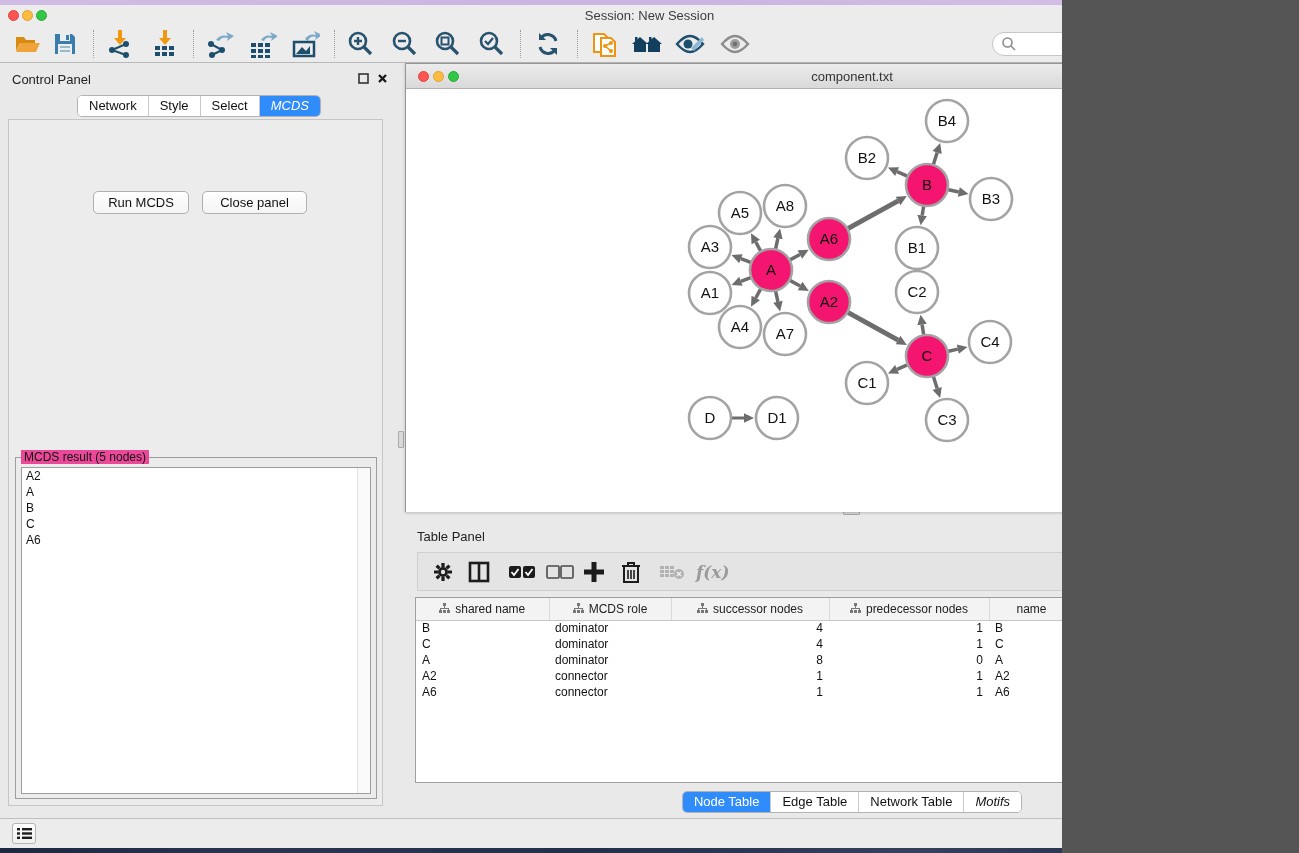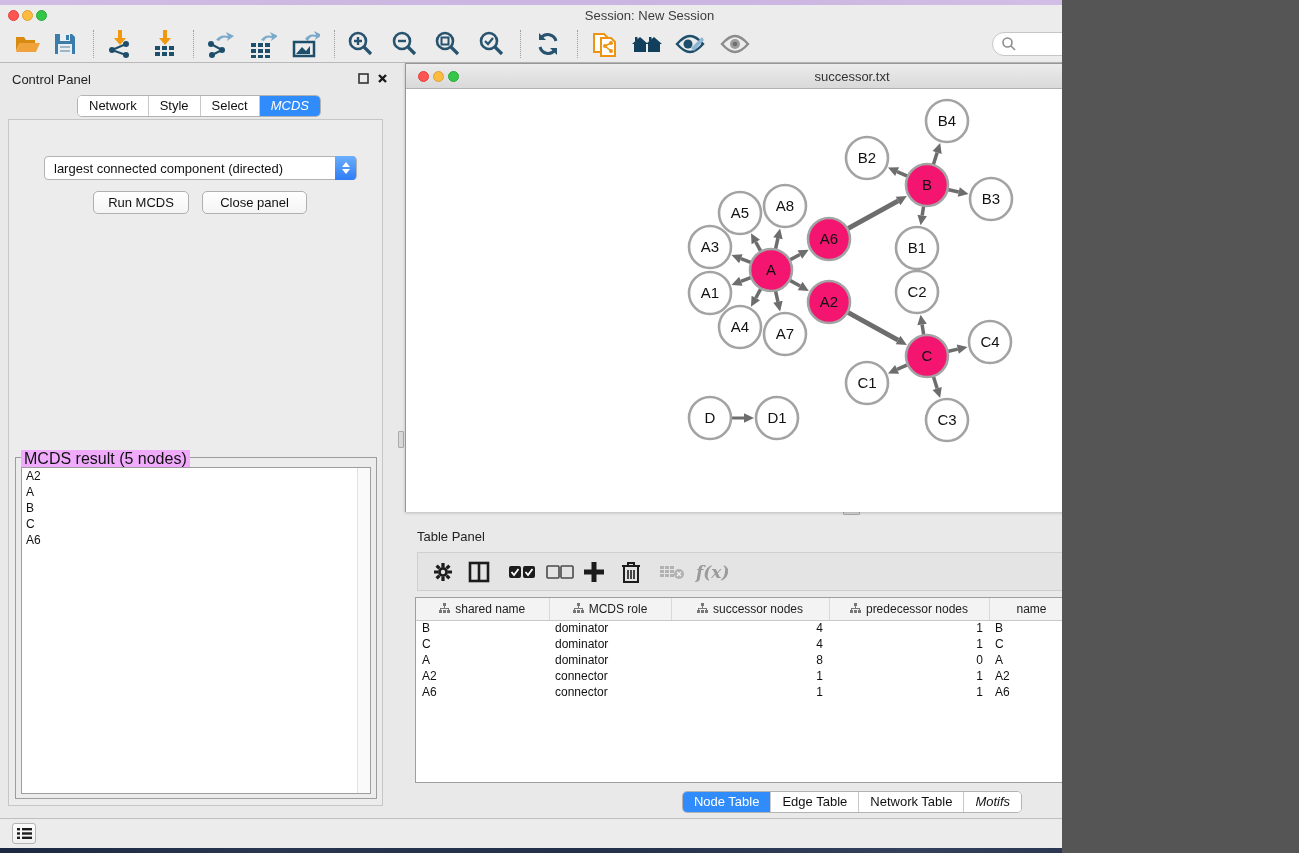--- a/index.html
+++ b/index.html
@@ -39,21 +39,21 @@
   .opt-label { position:absolute; left:0; width:100%; top:18px; text-align:center; font-size:13px; color:#111; }
   .combo { position:absolute; left:35px; top:36px; width:313px; height:24px; background:#fff; border:1px solid #b3b3b3; border-radius:4px; font-size:13px; }
   .combo .val { position:absolute; left:9px; top:4px; color:#111; }
   .combo .step { position:absolute; right:0; top:-1px; width:21px; height:24px; border-radius:0 4px 4px 0;
     background:linear-gradient(#6aaefc,#2f7cf6); display:flex; flex-direction:column; align-items:center; justify-content:center; gap:2px; }
   .combo .step .up { width:0; height:0; border-left:4px solid transparent; border-right:4px solid transparent; border-bottom:5px solid #fff; }
   .combo .step .dn { width:0; height:0; border-left:4px solid transparent; border-right:4px solid transparent; border-top:5px solid #fff; }
   .btn { position:absolute; height:23px; background:linear-gradient(#ffffff,#f4f4f4); border:1px solid #b0b0b0; border-radius:5px;
     font-size:13px; color:#111; display:flex; align-items:center; justify-content:center; padding:0 14px; }
   .groupbox { position:absolute; left:6px; top:337px; width:362px; height:342px; border:1px solid #9d9d9d; }
-  .groupbox .legend { position:absolute; left:5px; top:-8px; background:#f0abfc; padding:0 3px; font-size:16px; color:#111; }
+  .groupbox .legend { position:absolute; left:5px; top:-8px; background:#ec4899; padding:0 3px; font-size:12px; color:#111; }
   .listbox { position:absolute; left:5px; top:9px; width:350px; height:327px; background:#fff; border:1px solid #9d9d9d; overflow:hidden; }
   .listbox .sbar { position:absolute; right:0; top:0; bottom:0; width:13px; background:#fafafa; border-left:1px solid #e0e0e0; }
   .list-item { font-size:12px; color:#111; padding:1px 0 1px 4px; line-height:14px; }
 
   
   .netwin { left:405px; top:63px; width:894px; height:449px; background:#fff; border:1px solid #979797; box-shadow:0 1px 3px rgba(0,0,0,.2); }
   .net-titlebar { position:absolute; left:0; top:0; width:100%; height:25px; background:linear-gradient(#ececec,#d9d9d9); border-bottom:1px solid #b1b1b1; }
   .net-titlebar .title { position:absolute; left:0; right:0; top:5px; text-align:center; font-size:13px; color:#333; }
   .net-canvas { position:absolute; left:0; top:25px; width:892px; height:423px; background:#fff; overflow:hidden; }
   .resize-grip { position:absolute; right:1px; bottom:1px; width:12px; height:12px;
@@ -259,27 +259,20 @@
     <svg class="mini-ic" style="left:376px" viewBox="0 0 13 13">
         <path d="M3 3l7 7M10 3l-7 7" stroke="#1a1a1a" stroke-width="2.4"></path>
       </svg>
     <div class="seg" style="left:77px; top:32px" id="cp-tabs">
         <div class="tab">Network</div>
         <div class="tab">Style</div>
         <div class="tab">Select</div>
         <div class="tab sel">MCDS</div>
       </div>
     <div class="cp-box">
-      <div class="combo">
-        <span class="val">largest connected component (directed)</span>
-        <span class="step">
-            <span class="up"></span>
-            <span class="dn"></span>
-          </span>
-      </div>
       <div class="btn" style="left:84px; top:71px; width:96px">Run MCDS</div>
       <div class="btn" style="left:193px; top:71px; width:105px">Close panel</div>
       <div class="groupbox">
         <span class="legend">MCDS result (5 nodes)</span>
         <div class="listbox">
           <div id="mcds-items">
               <div class="list-item">A2</div>
               <div class="list-item">A</div>
               <div class="list-item">B</div>
               <div class="list-item">C</div>
@@ -292,21 +285,21 @@
   </div>
 
   <div class="abs vgrip"></div>
   <div class="abs hgrip"></div>
 
   <div class="abs netwin">
     <div class="net-titlebar">
       <span class="tl r" style="left:12px; top:7px"></span>
       <span class="tl y" style="left:27px; top:7px"></span>
       <span class="tl g" style="left:42px; top:7px"></span>
-      <div class="title">successor.txt</div>
+      <div class="title">component.txt</div>
     </div>
     <div class="net-canvas">
       <svg id="graph-svg" width="892" height="423">
           <line x1="354.96678911489033" y1="162.55183804995966" x2="349.7664742480295" y2="152.98996877863485" stroke="#6d6d6d" stroke-width="3.5"></line>
           <polygon points="344.98875477892966,144.2051297548061 353.9831969794673,150.6966634334669 345.5497515165917,155.28327412380278" fill="#6d6d6d"></polygon>
           <line x1="369.4876344549141" y1="160.4850996346785" x2="371.94800299942074" y2="149.23770057407663" stroke="#6d6d6d" stroke-width="3.5"></line>
           <polygon points="374.08497178747507,139.46870040011402 376.6371230829228,150.2634455923427 367.25888291591866,148.21195555581056" fill="#6d6d6d"></polygon>
           <line x1="345.35035698573034" y1="173.5911182077344" x2="334.87801045099513" y2="169.6425285307031" stroke="#6d6d6d" stroke-width="3.5"></line>
           <polygon points="325.5210375870572,166.11448958200518 336.57146914637013,165.1511815560129 333.18455175562013,174.1338755053933" fill="#6d6d6d"></polygon>
           <line x1="345.35035698573034" y1="188.4088817922656" x2="334.87801045099513" y2="192.3574714692969" stroke="#6d6d6d" stroke-width="3.5"></line>

